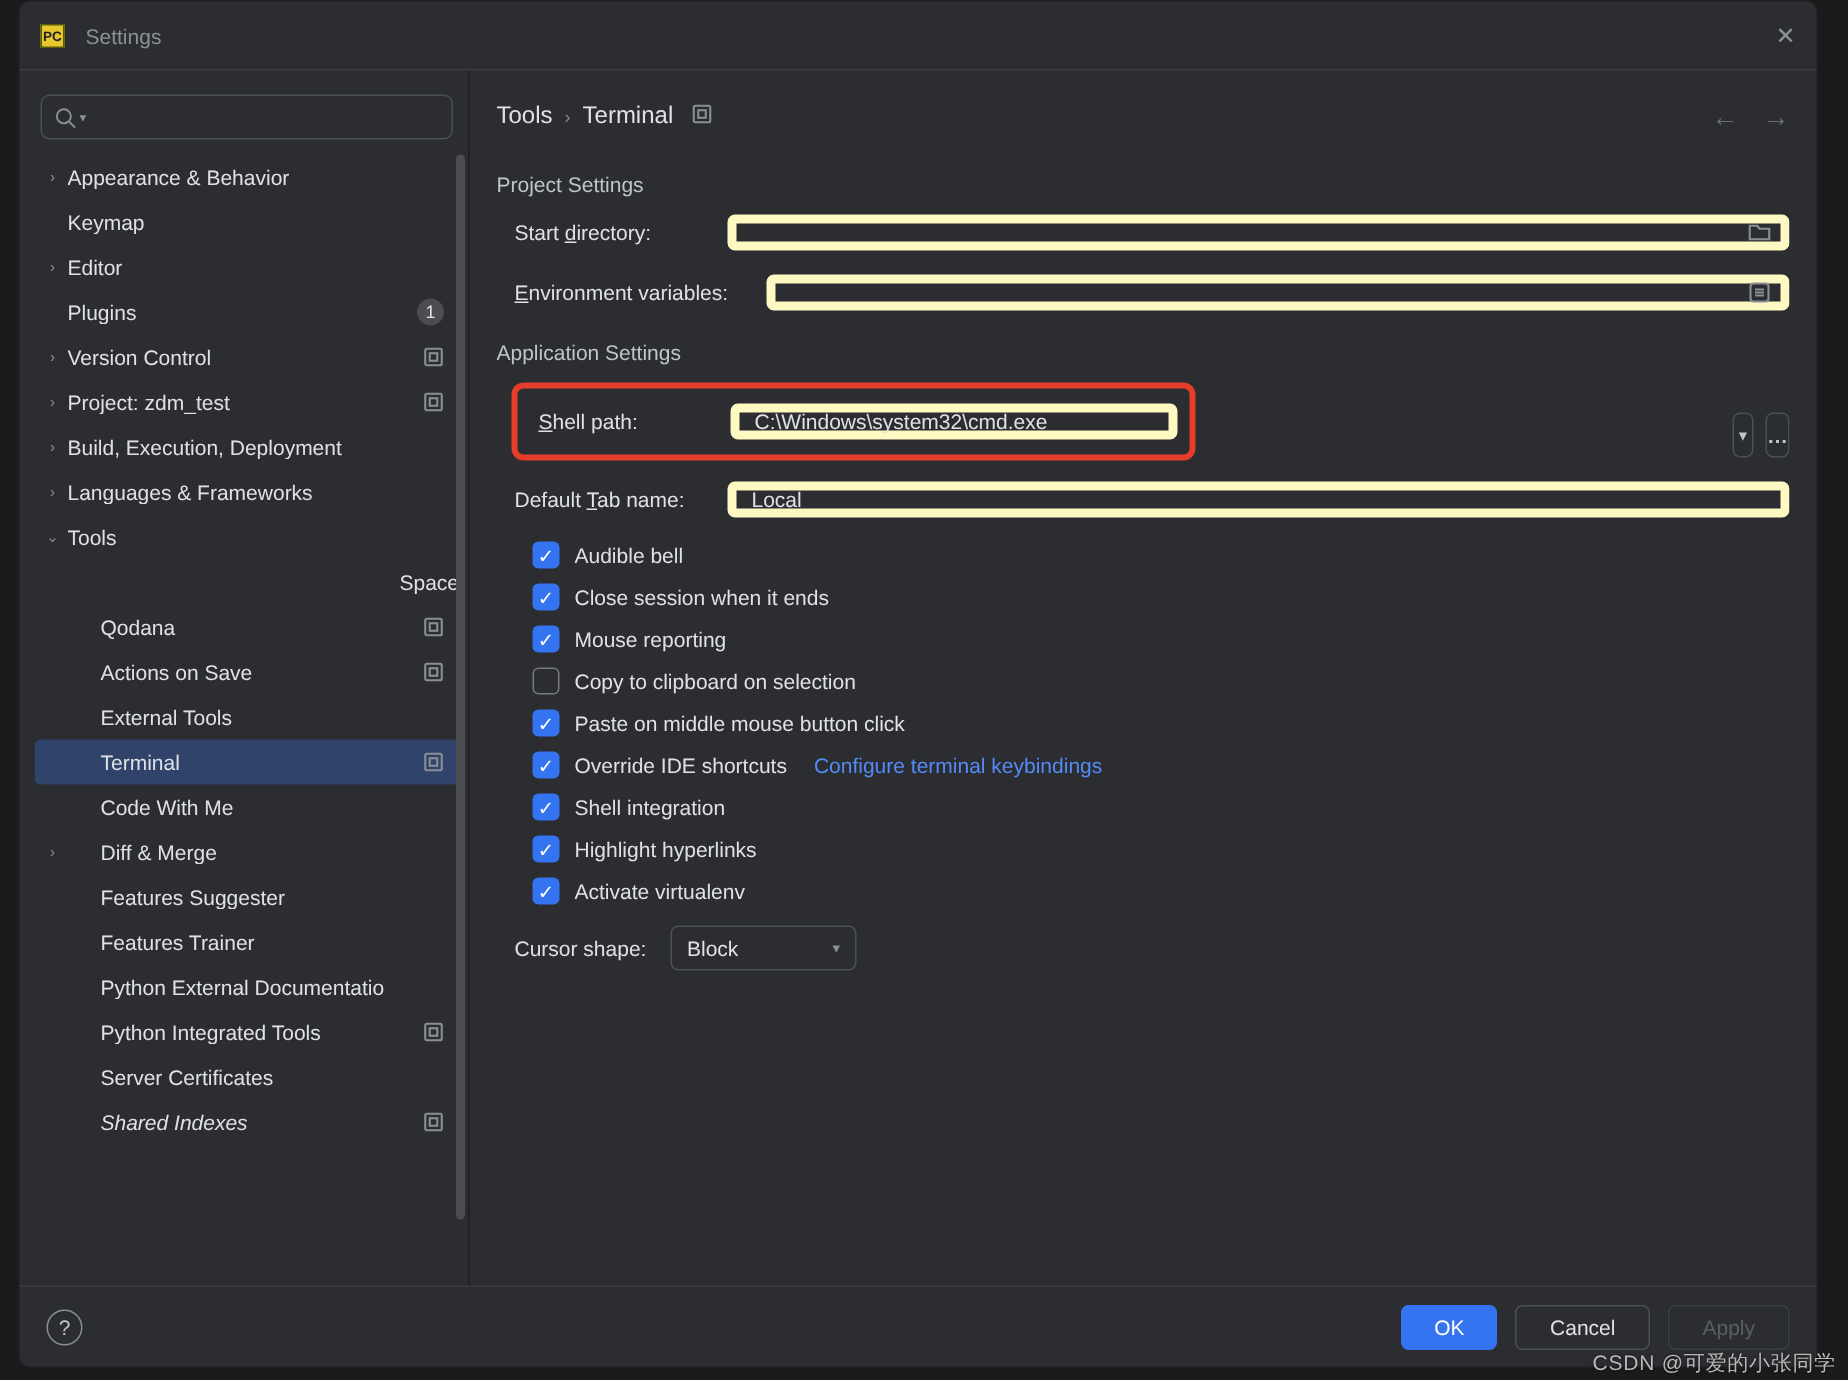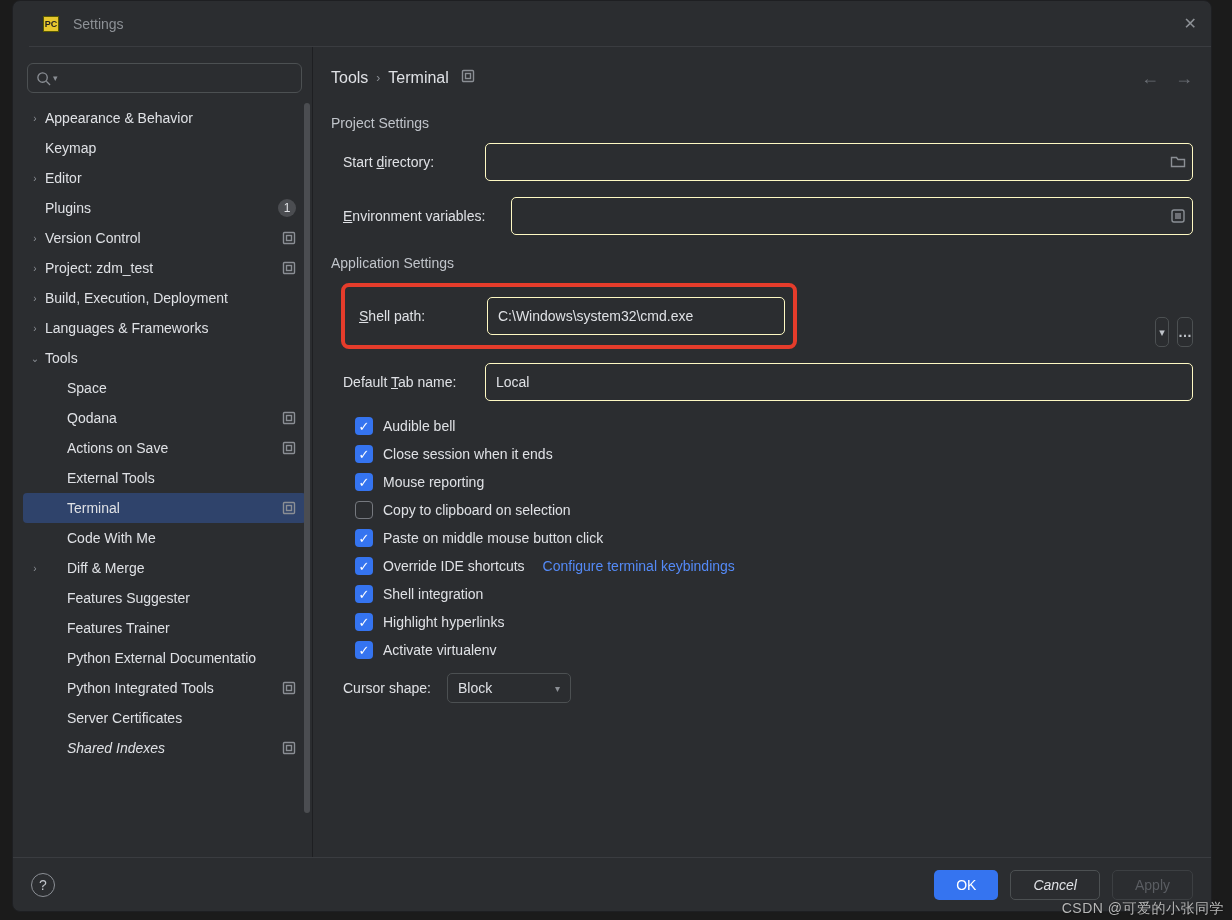--- a/index.html
+++ b/index.html
@@ -1,19 +1,19 @@
 <!DOCTYPE html>
 <html><head>
 <meta charset="utf-8">
 <style>
   * { box-sizing: border-box; font-family: -apple-system, "Segoe UI", Arial, sans-serif; }
   html, body { margin: 0; padding: 0; width: 1232px; height: 920px; background: #1b1b1b; overflow: hidden; }
   .window { position: absolute; left: 12px; top: 0; width: 1200px; height: 912px; background: #2b2d30; border: 1px solid #1e1f22; border-radius: 8px; display: flex; flex-direction: column; color: #dfe1e5; }
   
-  .titlebar { height: 46px; display: flex; align-items: center; padding: 0 14px; border-bottom: 1px solid #3a3c40; color: #8d9196; font-size: 14px; margin-left: 16px; }
+  .titlebar { height: 46px; display: flex; align-items: center; padding: 0 14px; border-bottom: 1px solid #3a3c40; color: #8d9196; font-size: 14px; }
   .titlebar .logo { width: 16px; height: 16px; margin-right: 14px; background: #e6c72e; border: 1px solid #5a5a00; display: flex; align-items: center; justify-content: center; font-size: 9px; font-weight: bold; color: #222; }
   .titlebar .spacer { flex: 1; }
   .titlebar .close { font-size: 16px; color: #8d9196; cursor: pointer; }
   
   .body { flex: 1; display: flex; min-height: 0; }
   
   .sidebar { width: 300px; border-right: 1px solid #1e1f22; display: flex; flex-direction: column; padding: 10px 0 0 10px; position: relative; }
   .search-wrap { display: flex; align-items: center; background: #2b2d30; border: 1px solid #4c5052; border-radius: 6px; height: 30px; margin: 6px 10px 10px 4px; padding: 0 8px; }
   .search-wrap svg { width: 15px; height: 15px; margin-right: 2px; }
   .search-wrap input { flex: 1; background: none; border: none; outline: none; color: #dfe1e5; font-size: 14px; }
@@ -32,41 +32,41 @@
   .crumbs .sep { margin: 0 8px; color: #8b8f95; font-size: 12px; }
   .crumbs .inline-pin { margin-left: 12px; }
   .crumbs .inline-pin svg { width: 14px; height: 14px; }
   .crumbs .navspacer { flex: 1; }
   .crumbs .navbtn { color: #6b6f75; margin-left: 16px; font-size: 18px; cursor: pointer; }
   .content { flex: 1; overflow: auto; padding: 12px 0; font-size: 14px; color: #dfe1e5; }
   .section-title { color: #c0c4ca; margin: 8px 0 12px 0; font-size: 14px; }
   .row { display: flex; align-items: center; margin: 6px 0 16px 12px; }
   .row-label { width: 142px; color: #dfe1e5; }
   .underline { text-decoration: underline; text-decoration-thickness: 1px; }
-  .field { flex: 1; display: flex; align-items: center; background: #2b2d30; border: 1px solid #fef9c3; border-radius: 5px; height: 38px; position: relative; }
+  .field { flex: 1; display: flex; align-items: center; background: #2b2d30; border: 6px solid #fef9c3; border-radius: 5px; height: 24px; position: relative; }
   .field input { flex: 1; background: none; border: none; outline: none; color: #dfe1e5; font-size: 14px; padding: 0 10px; }
   .field .trail-ico { width: 28px; display: flex; align-items: center; justify-content: center; color: #c0c4ca; cursor: pointer; }
   .redbox { border: 4px solid #e53c2b; border-radius: 8px; padding: 10px 8px 10px 0px; margin: 4px 396px 12px 10px; display: flex; align-items: center; }
   .redbox .row-label { width: 128px; margin-left: 14px; }
   .combo { display: flex; align-items: center; gap: 8px; flex: 1; }
   .combo .field { flex: 1; }
   .checkrow { display: flex; align-items: center; margin: 4px 0 10px 24px; gap: 10px; color: #dfe1e5; }
   .cbox { width: 18px; height: 18px; border-radius: 4px; display: flex; align-items: center; justify-content: center; font-size: 13px; cursor: pointer; }
   .cbox.checked { background: #3574f0; color: #fff; }
   .cbox.unchecked { border: 1.5px solid #76797f; background: #2b2d30; }
   .linklike { color: #548af7; cursor: pointer; margin-left: 8px; }
   .selectbox { display: flex; align-items: center; justify-content: space-between; border: 1px solid #4c5052; border-radius: 5px; height: 30px; width: 124px; padding: 0 10px; cursor: pointer; color: #dfe1e5; }
   .selectbox .caret { font-size: 10px; color: #8b8f95; }
   
   .footer { height: 54px; border-top: 1px solid #3a3c40; display: flex; align-items: center; padding: 0 18px; }
   .help-circle { width: 24px; height: 24px; border: 1.5px solid #8b8f95; border-radius: 50%; display: flex; align-items: center; justify-content: center; color: #c0c4ca; font-size: 14px; cursor: pointer; }
   .footer .spacer { flex: 1; }
   .btn { height: 30px; border-radius: 5px; padding: 0 22px; font-size: 14px; display: flex; align-items: center; justify-content: center; cursor: pointer; margin-left: 12px; }
   .btn-primary { background: #3574f0; color: #fff; }
-  .btn-secondary { border: 1px solid #4c5052; color: #dfe1e5; font-style: italic; }
+  .btn-secondary { border: 1px solid #4c5052; color: #dfe1e5; }
   .btn-disabled { border: 1px solid #3c3f42; color: #5a5d62; cursor: default; }
   .watermark { position: absolute; right: 8px; bottom: 2px; color: #b8b8b8; font-size: 14px; letter-spacing: 0.5px; pointer-events: none; text-shadow: 0 0 2px rgba(0,0,0,.6); }
   
   .ico-stroke { stroke: #8b8f95; stroke-width: 1.4; fill: none; }
 </style>
 </head>
 <body>
 
 <div class="window">
 
@@ -127,21 +127,21 @@
             <span class="label" style="padding-left:0px">Build, Execution, Deployment</span>
           </div>
           <div class="tree-row" style="padding-left: 2px;">
             <span class="chev">›</span>
             <span class="label" style="padding-left:0px">Languages &amp; Frameworks</span>
           </div>
           <div class="tree-row" style="padding-left: 2px;">
             <span class="chev">⌄</span>
             <span class="label" style="padding-left:0px">Tools</span>
           </div>
-          <div class="tree-row" style="padding-left: 2px;">
+          <div class="tree-row" style="padding-left: 2px; text-align: right;">
             <span class="chev"></span>
             <span class="label" style="padding-left:22px">Space</span>
           </div>
           <div class="tree-row" style="padding-left: 2px;">
             <span class="chev"></span>
             <span class="label" style="padding-left:22px">Qodana</span>
             <span class="pin"><svg viewBox="0 0 14 14">
                 <rect class="ico-stroke" x="1.5" y="1.5" width="11" height="11" rx="1"></rect>
                 <rect class="ico-stroke" x="4.5" y="4.5" width="5" height="5"></rect>
               </svg></span>

